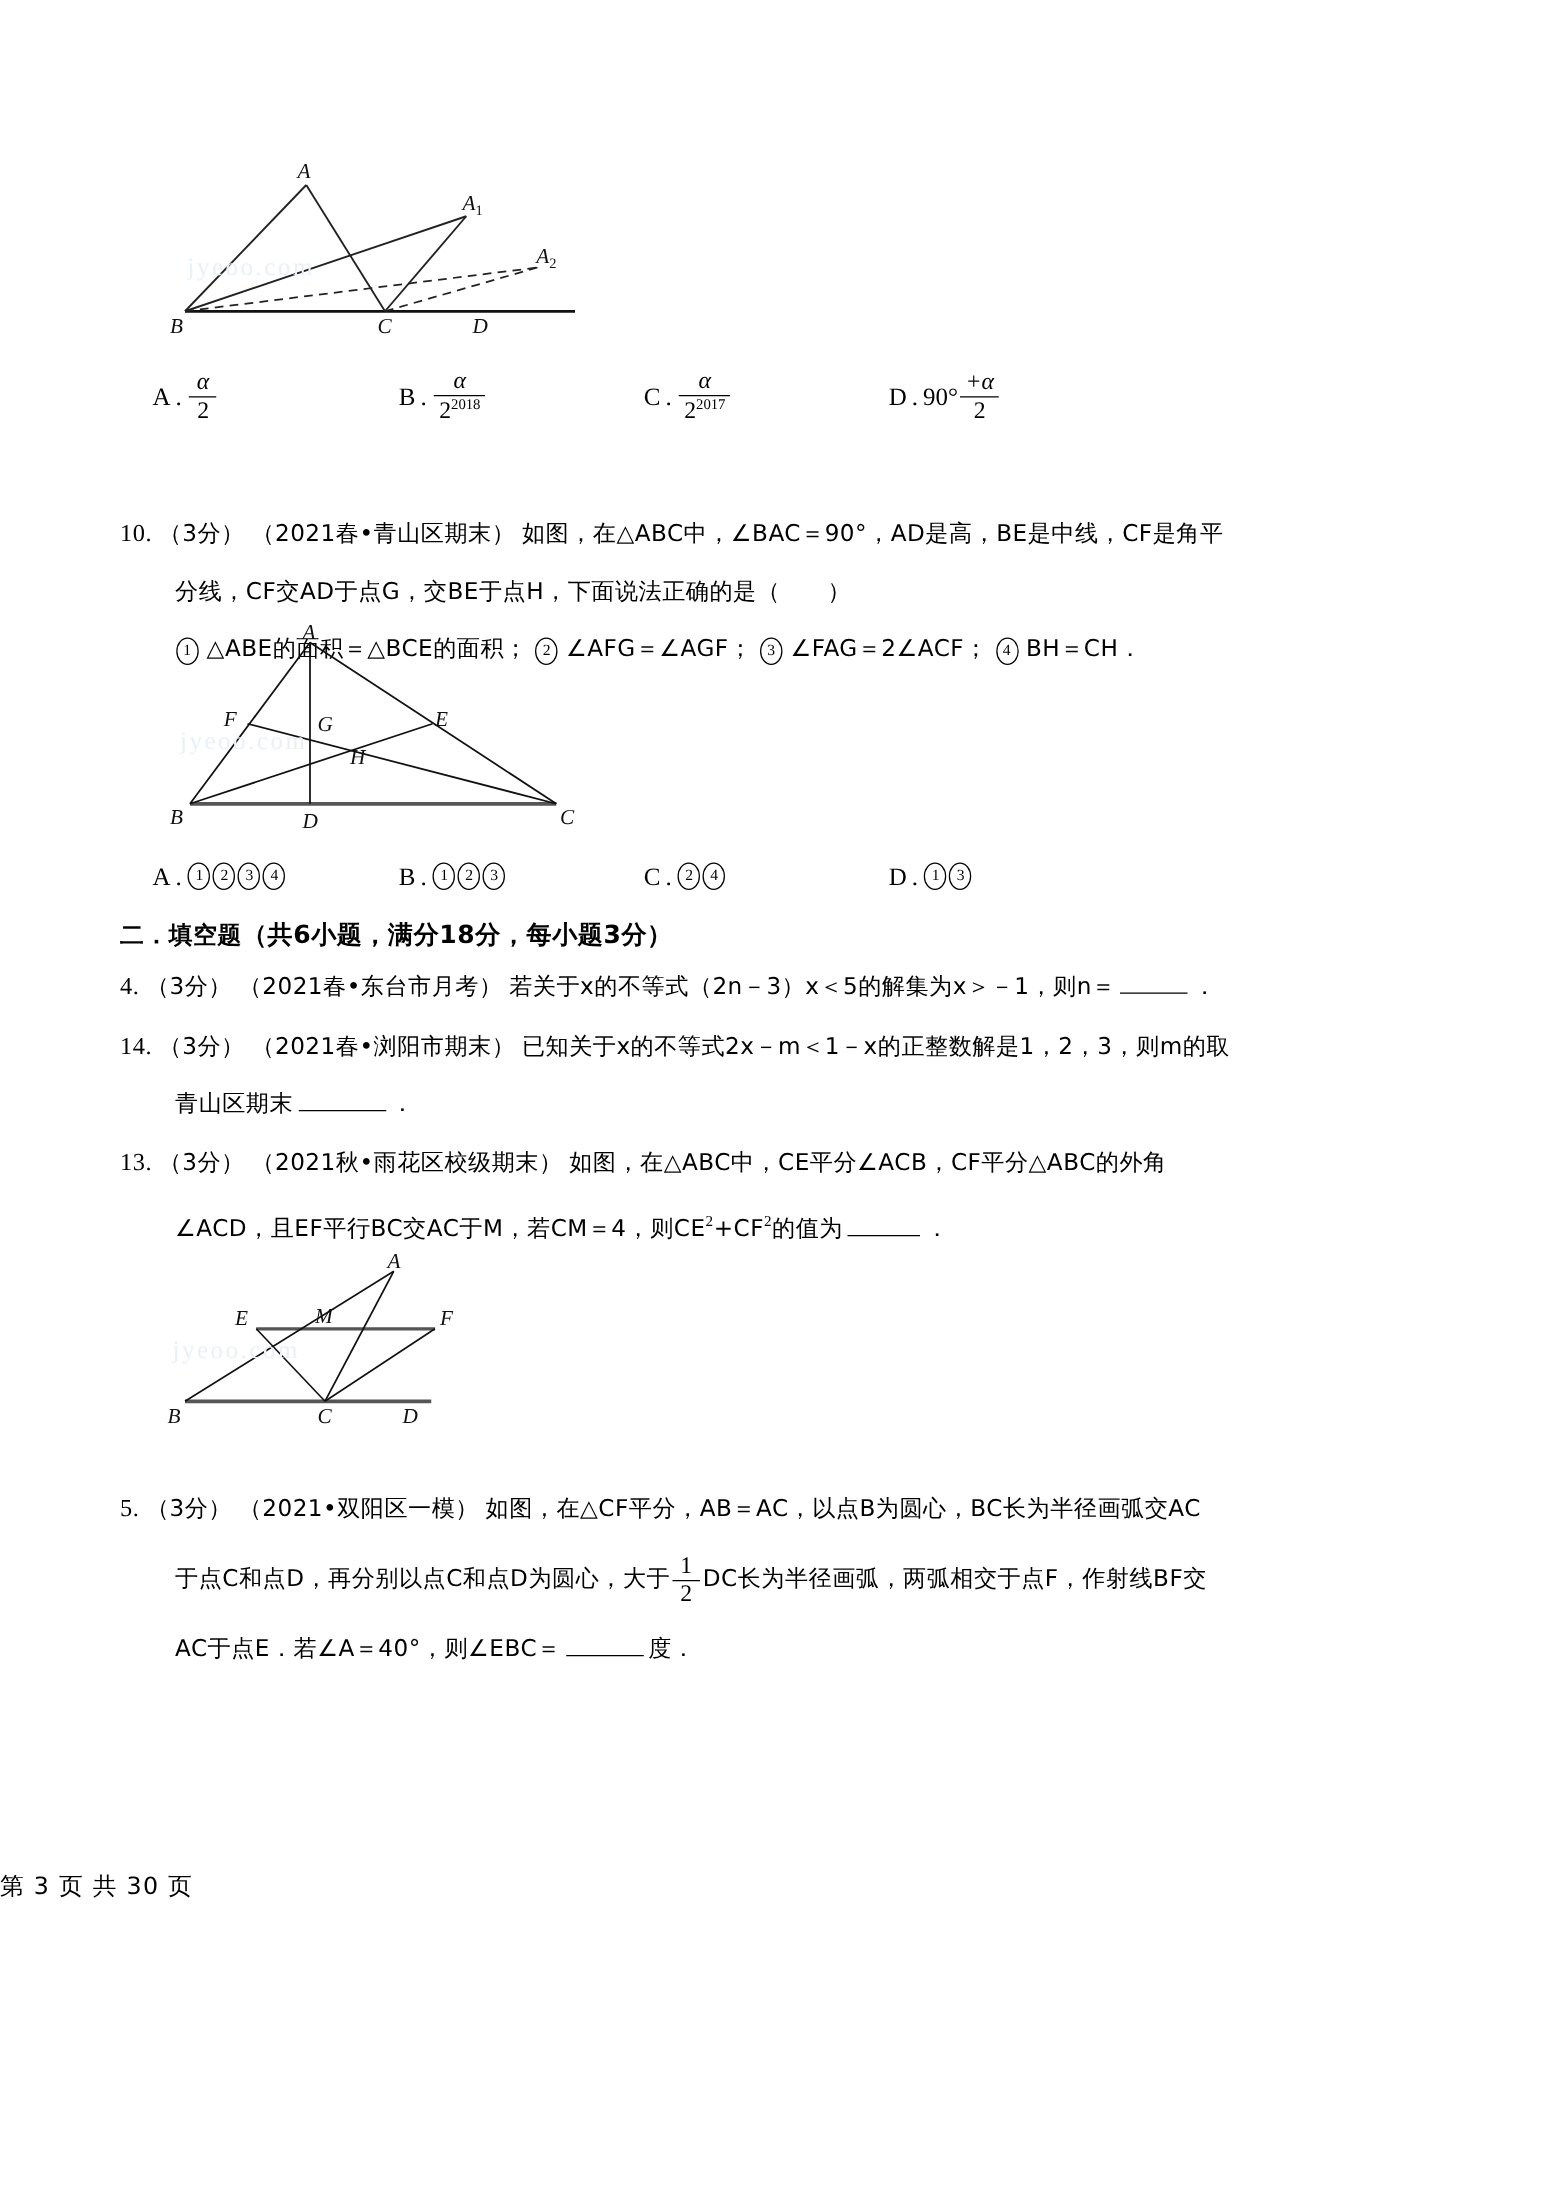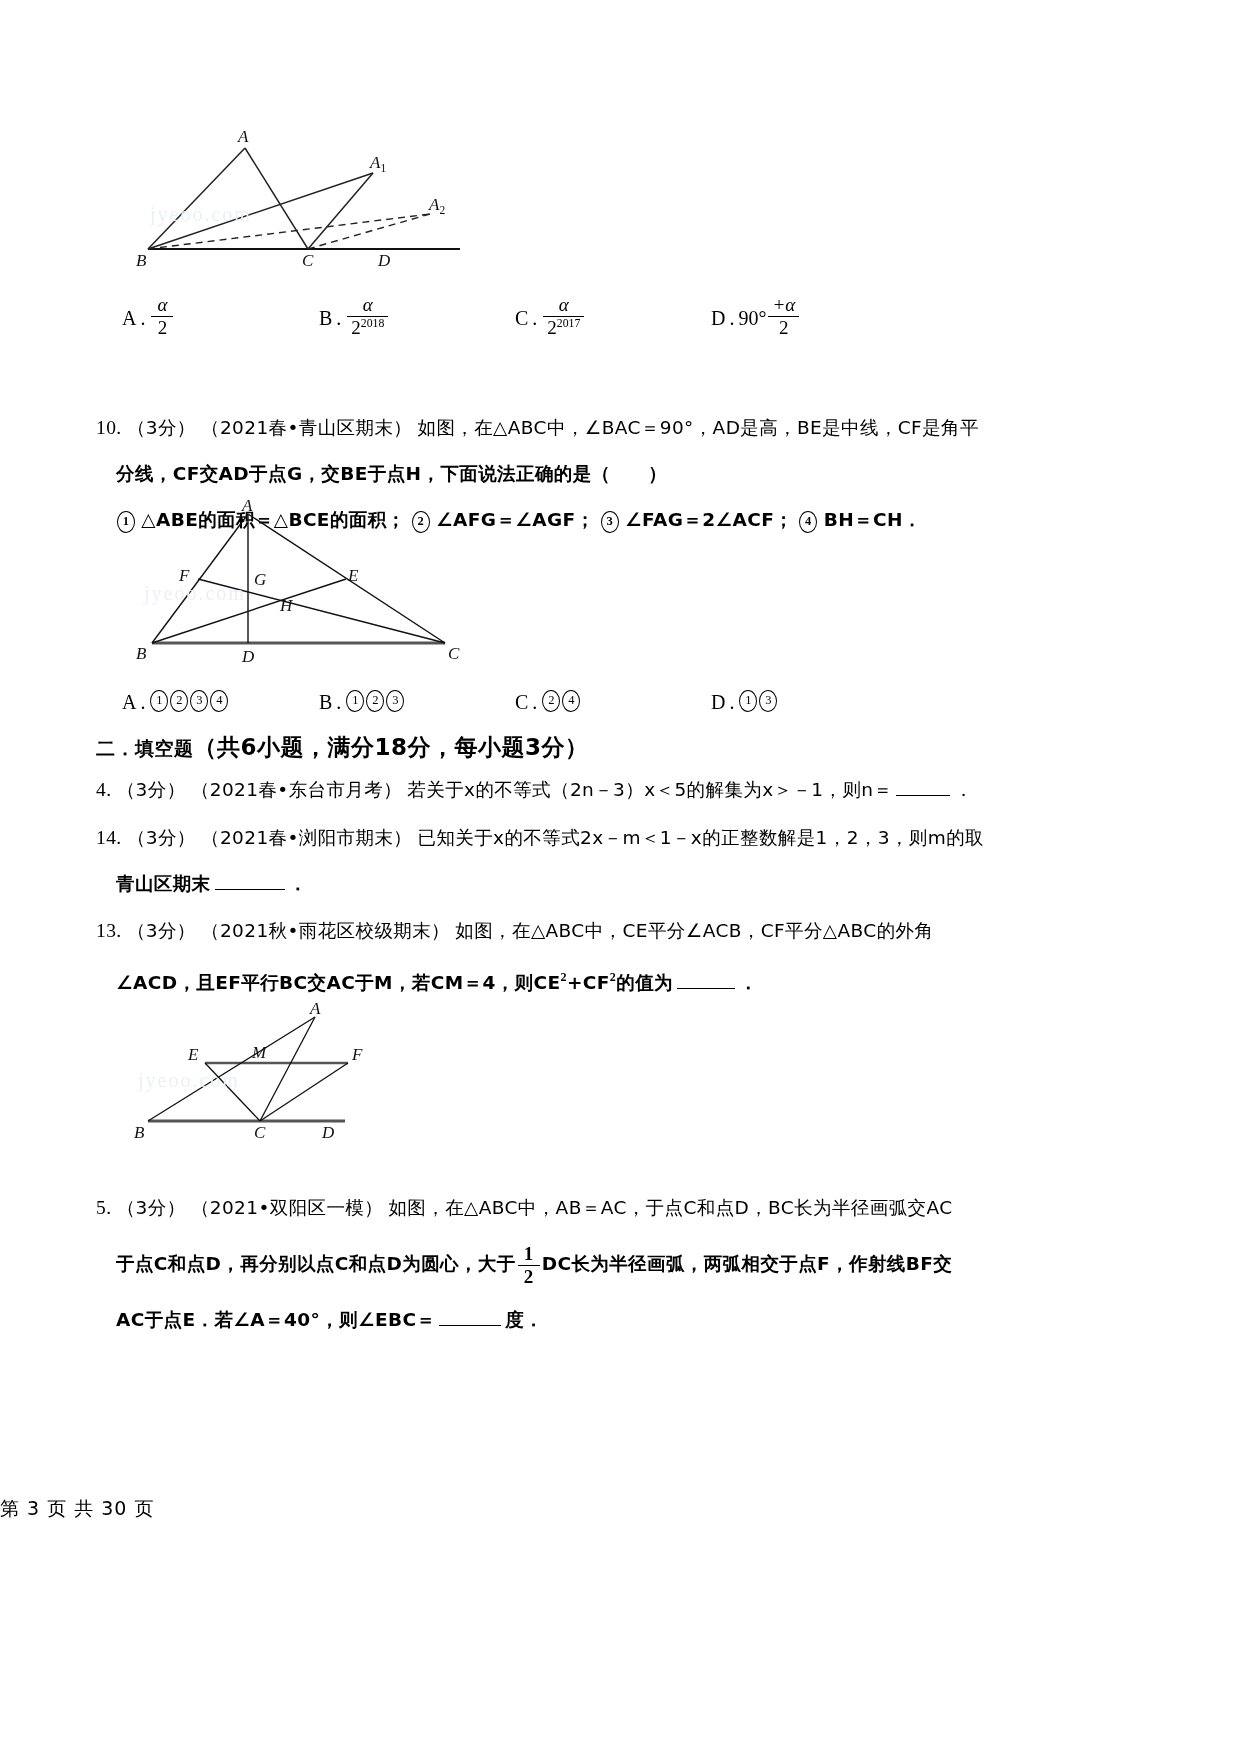--- a/index.html
+++ b/index.html
@@ -23,36 +23,35 @@
   }
 
   
   .qline {
     font-size: 19.5px;
     line-height: 46px;
     letter-spacing: 0.4px;
     white-space: nowrap;
   }
   .qbody {
-    margin-left: 20px;
-    font-weight: bold;
+    margin-left: 44px;
   }
   .cn { font-family: "DejaVu Sans", "Liberation Sans", sans-serif; font-size: 18.5px; }
   .num { font-family: "Liberation Serif", serif; }
 
   
   .section-head {
     font-family: "DejaVu Sans", "Liberation Sans", sans-serif;
     font-weight: bold;
     font-size: 19px;
     letter-spacing: 0.5px;
     line-height: 40px;
   }
   .section-head .sub {
-    font-size: 23px;
+    font-size: 20px;
   }
 
   
   .options {
     display: flex;
     font-size: 20px;
     line-height: 34px;
   }
   .opt {
     display: flex;
@@ -370,21 +369,21 @@
     <span class="fig-label" style="left:124px; top:118px;">C</span>
     <span class="fig-label" style="left:192px; top:118px;">D</span>
     <span class="watermark" style="left:8px; top:64px;">jyeoo.com</span>
   </div>
 
   <div style="position:absolute; left:96px; top:1185px; width:1060px;">
     <div class="qline">
       <span class="num">5</span><span class="num">.</span>
       <span class="cn">（3分）</span>
       <span class="cn">（2021•双阳区一模）</span>
-      <span class="cn">如图，在△ABC中，AB＝AC，于点C和点D，BC长为半径画弧交AC</span>
+      <span class="cn">如图，在△CF平分，AB＝AC，以点B为圆心，BC长为半径画弧交AC</span>
     </div>
     <div class="qline qbody" style="line-height:66px;">
       <span class="cn">于点C和点D，再分别以点C和点D为圆心，大于</span><span class="frac" style="top:0;">
           <span class="top" style="font-style:normal;">1</span>
           <span class="bar"></span>
           <span class="bot">2</span>
         </span><span class="cn">DC长为半径画弧，两弧相交于点F，作射线BF交</span>
     </div>
     <div class="qline qbody">
       <span class="cn">AC于点E．若∠A＝40°，则∠EBC＝</span><span class="blank w4"></span><span class="cn">度．</span>

